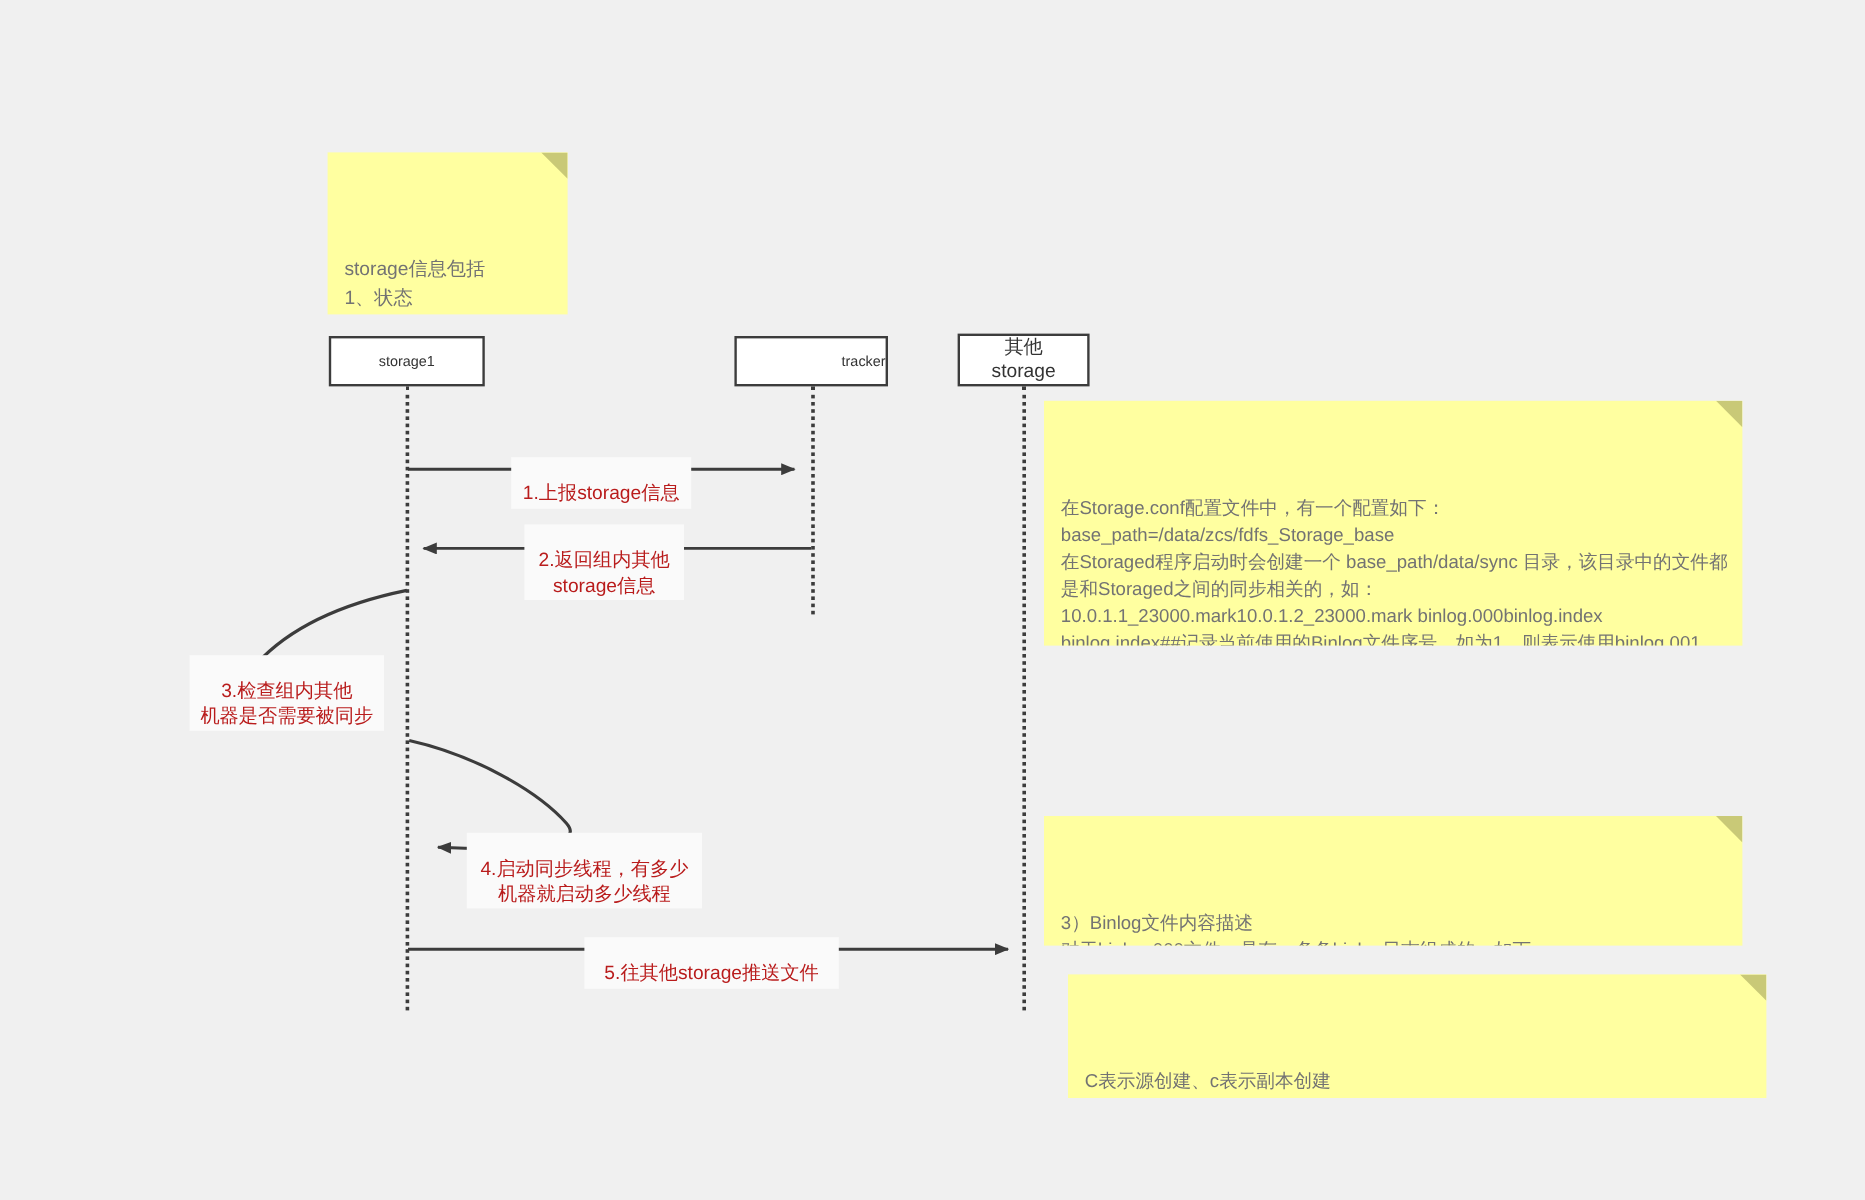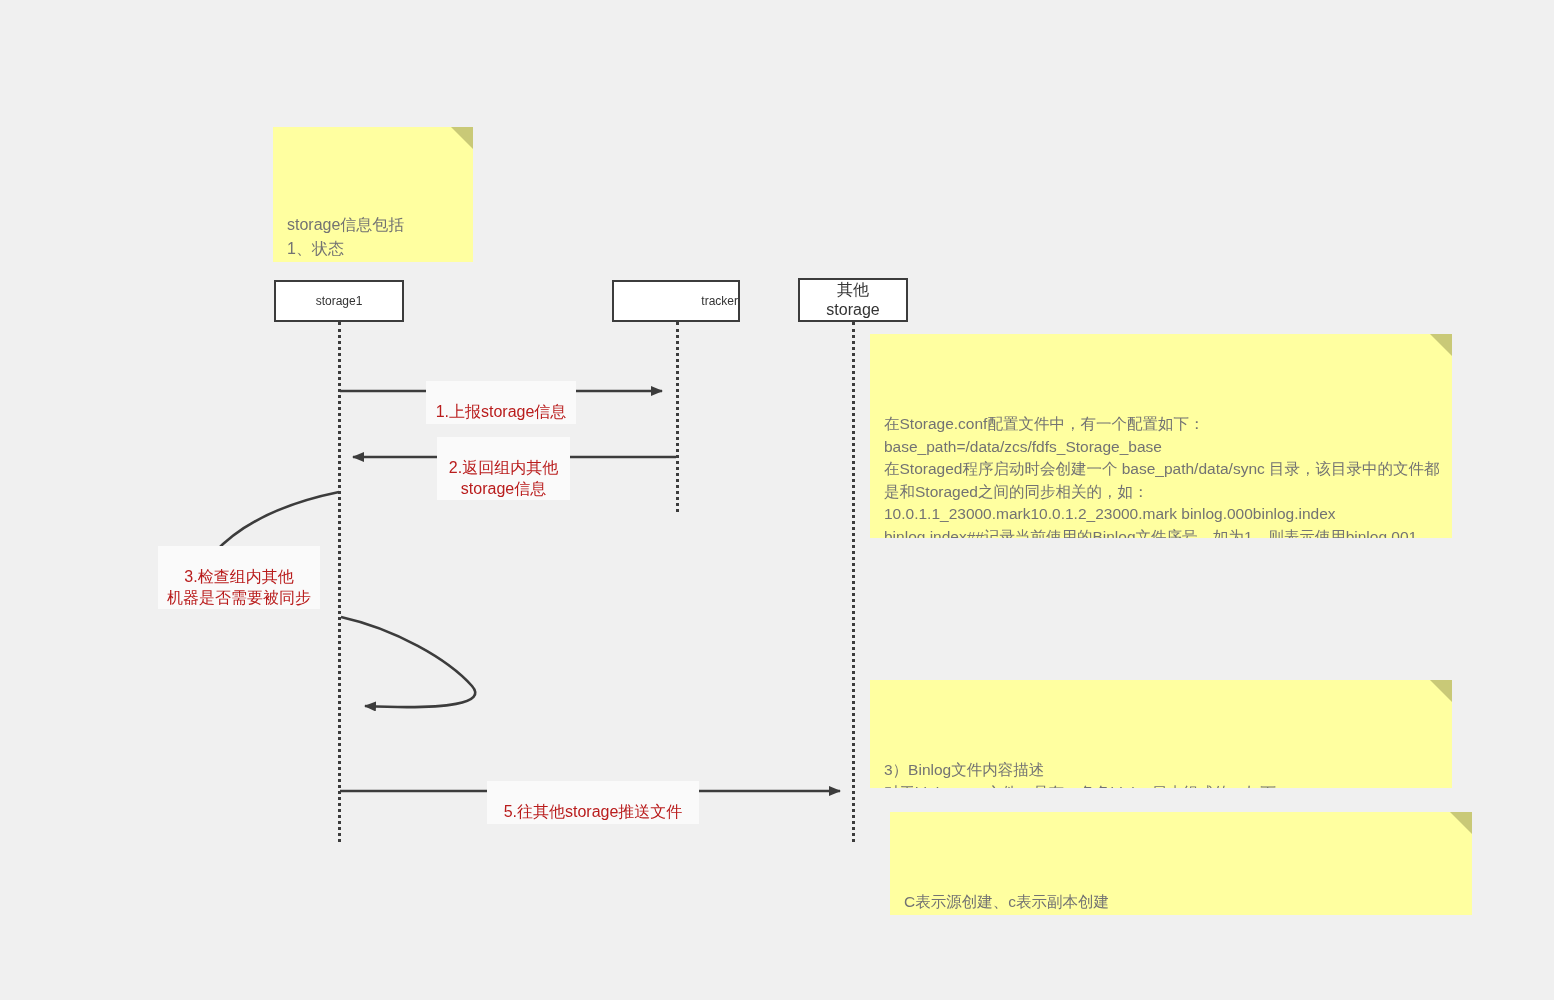--- a/index.html
+++ b/index.html
@@ -185,18 +185,22 @@
   <div class="msg-label" style="left:437px; top:437px; width:133px;">
     <span>2.返回组内其他
 storage信息</span>
   </div>
 
   <div class="msg-label" style="left:158px; top:546px; width:162px;">
     <span>3.检查组内其他
 机器是否需要被同步</span>
   </div>
 
+  <div class="msg-label" style="left:389px; top:694px; width:196px;">
+    <span>4.启动同步线程，有多少
+机器就启动多少线程</span>
+  </div>
 
   <div class="msg-label" style="left:487px; top:781px; width:212px;">
     <span>5.往其他storage推送文件</span>
   </div>
 
 </div>
 
 </body></html>

